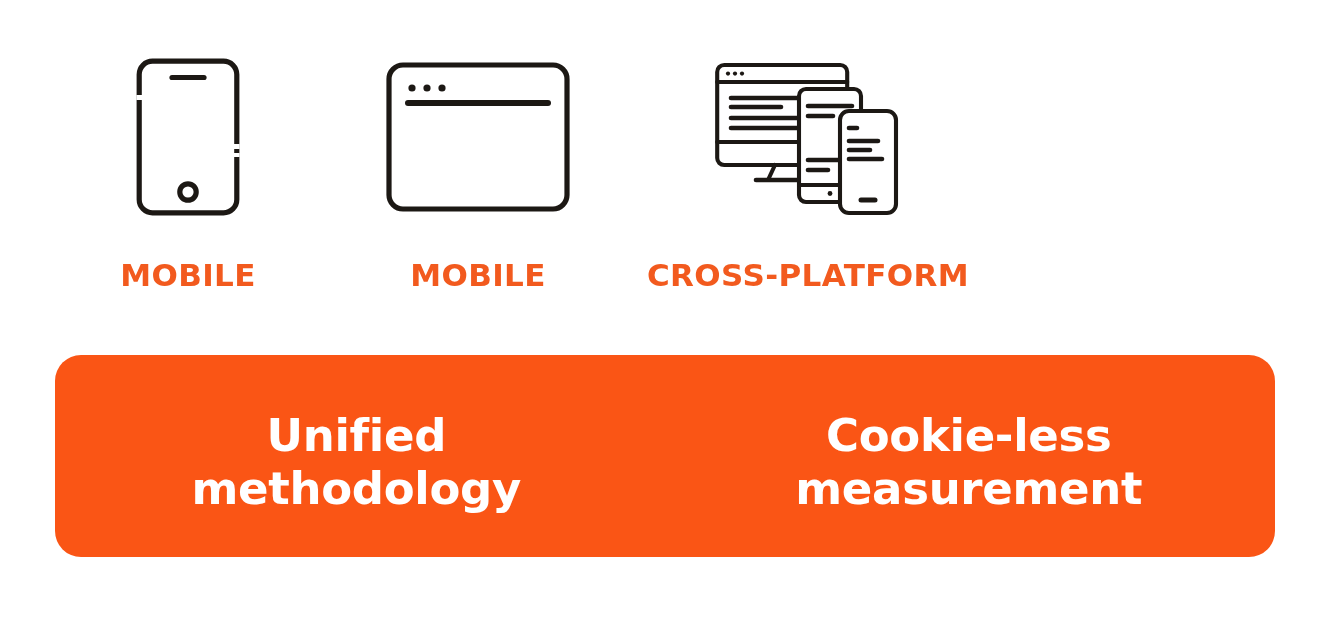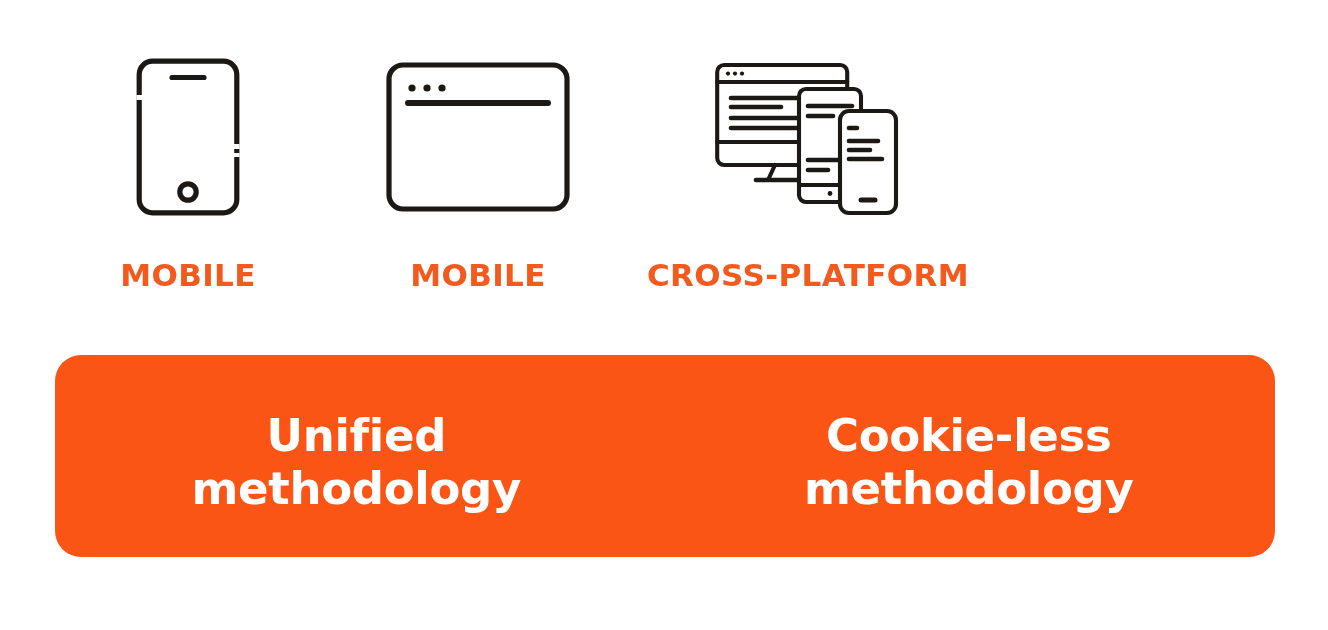--- a/index.html
+++ b/index.html
@@ -152,17 +152,17 @@
 
   </div>
 
   <div class="banner">
     <div class="banner-item bi-1">
       <div class="banner-text">Unified
 methodology</div>
     </div>
     <div class="banner-item bi-2">
       <div class="banner-text">Cookie-less
-methodology</div>
+measurement</div>
     </div>
   </div>
 
 </div>
 
 </body></html>

